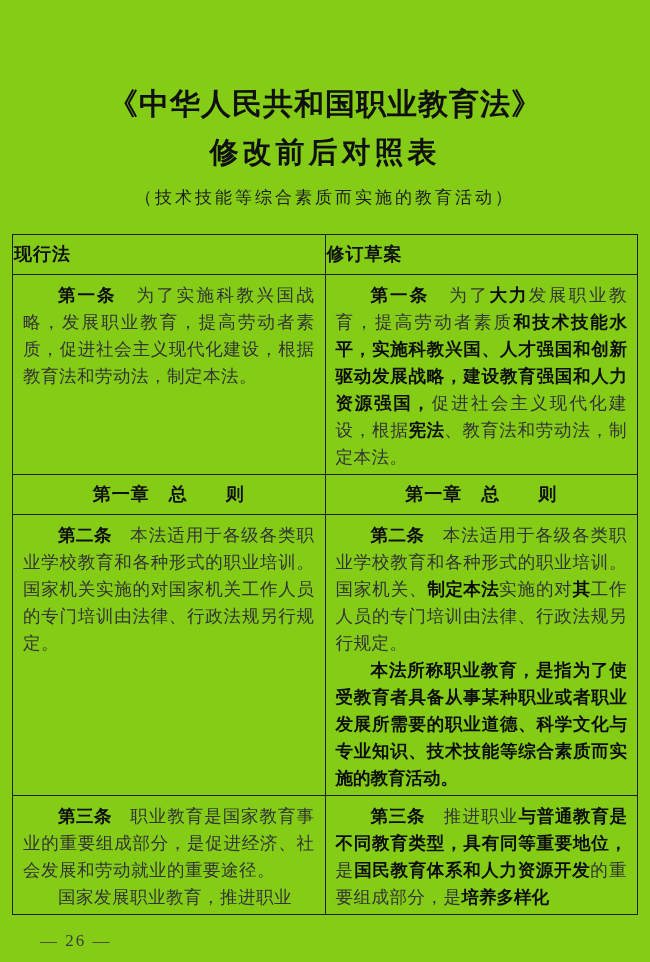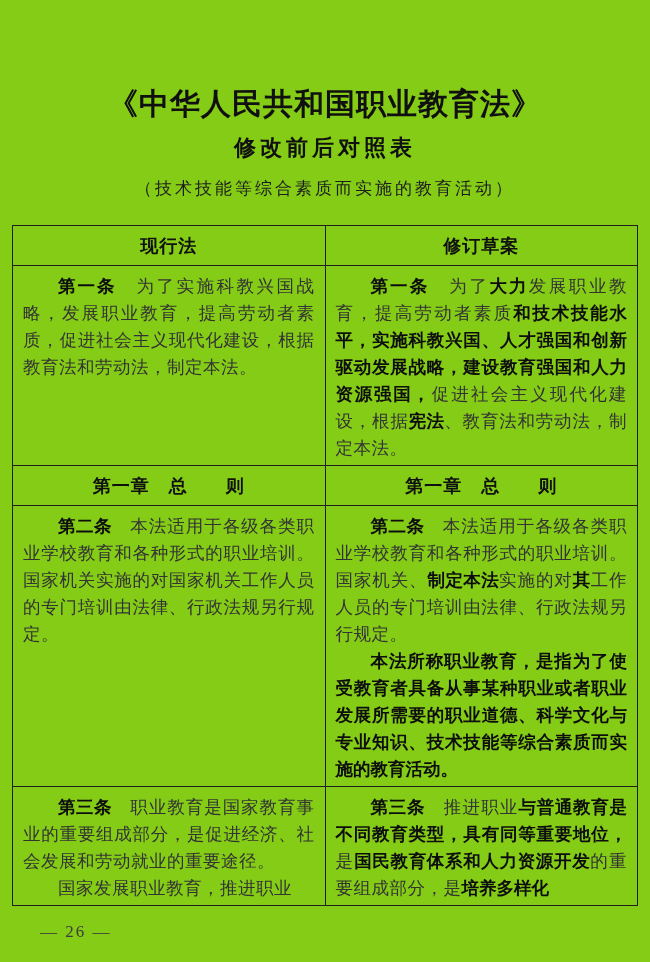--- a/index.html
+++ b/index.html
@@ -10,41 +10,41 @@
     overflow:hidden;
     font-family:"Liberation Serif", serif;
     color:#2e2e2e;
   }
   .title-block { padding-top:84px; text-align:center; }
   .title-line1 {
     font-size:30px; font-weight:700; color:#101010;
     letter-spacing:1px; line-height:1.3;
   }
   .title-line2 {
-    font-size:22px; font-weight:700; color:#101010;
+    font-size:29px; font-weight:700; color:#101010;
     letter-spacing:4px; margin-top:12px; line-height:1.2;
   }
   .subtitle {
     text-align:center; font-size:17px; color:#1d1d1d;
     margin-top:16px; letter-spacing:3px;
   }
   table.cmp {
     border-collapse:collapse;
     width:626px;
     margin:25px 12px 0 12px;
     table-layout:fixed;
   }
   table.cmp th, table.cmp td {
     border:1.6px solid #1f1f1f;
   }
   th.col-head {
     height:37px;
     font-family:"DejaVu Sans", sans-serif;
     font-size:18px; font-weight:700; color:#101010;
-    text-align:center; letter-spacing:1px;
+    text-align:left; letter-spacing:1px;
   }
   td.chapter-cell {
     height:37px;
     font-family:"DejaVu Sans", sans-serif;
     font-size:18px; font-weight:700; color:#101010;
     text-align:center; letter-spacing:1px;
   }
   td.law-cell {
     vertical-align:top;
     padding:7px 10px 3px 10px;

